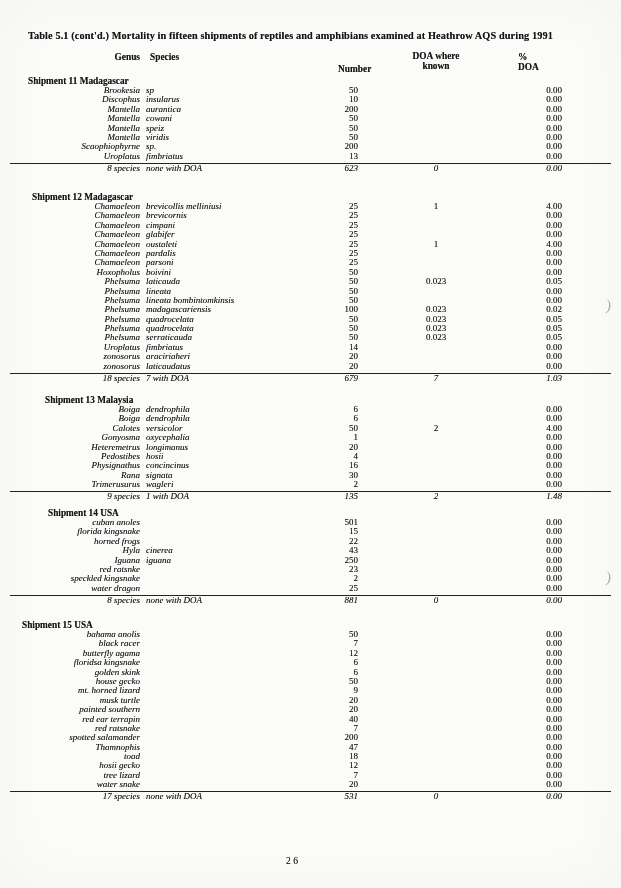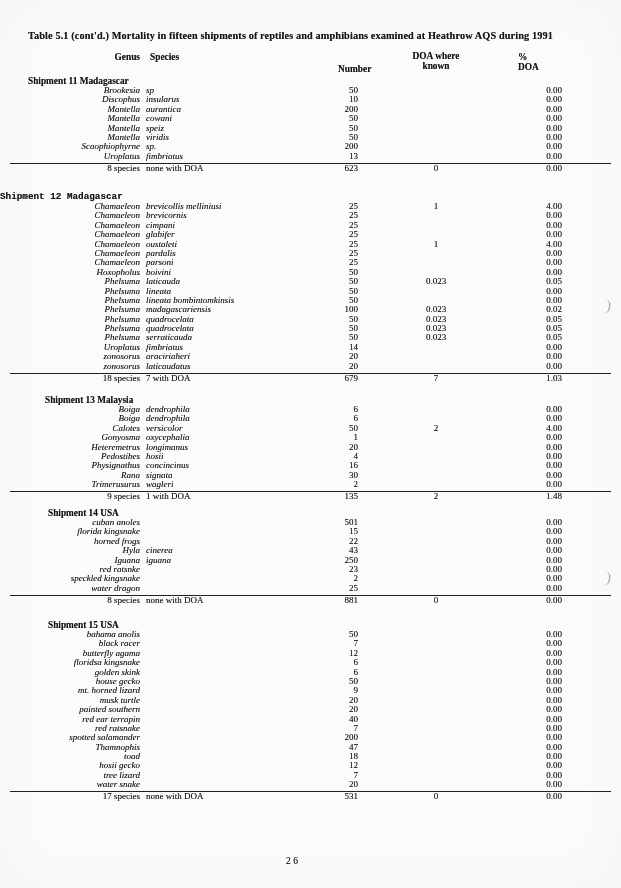--- a/index.html
+++ b/index.html
@@ -32,21 +32,21 @@
     text-shadow:0 0 0.4px rgba(0,0,0,0.5);white-space:nowrap;
   }
   .row,.total{position:relative;height:9.4px;font-size:9px;line-height:9.4px;}
   .row .cg,.row .cs{font-style:italic;}
   .cell{position:absolute;top:0;white-space:nowrap;text-shadow:0 0 0.3px rgba(0,0,0,0.45);}
   .cg{left:0;width:140px;text-align:right;}
   .cs{left:146px;width:150px;text-align:left;}
   .cn{left:298px;width:60px;text-align:right;}
   .cd{left:406px;width:60px;text-align:center;}
   .cp{left:512px;width:50px;text-align:right;}
-  .total{height:11px;padding-top:1px;}
+  .total{height:11px;padding-top:1px;font-style:italic;}
   .rule{
     margin:1.5px 0 0 10px;width:601px;height:0;
     border-top:1.4px solid #222;
   }
   .pageno{
     position:absolute;left:286px;top:856px;
     font-size:9.5px;letter-spacing:2.5px;
     text-shadow:0 0 0.3px rgba(0,0,0,0.45);
   }
   .artifact{
@@ -135,21 +135,21 @@
         <div class="rule"></div>
         <div class="total">
           <span class="cell cg">8 species</span>
           <span class="cell cs">none with DOA</span>
           <span class="cell cn">623</span>
           <span class="cell cd">0</span>
           <span class="cell cp">0.00</span>
         </div>
       </div>
       <div class="shipment" style="top: 192px;">
-        <div class="ship-header" style=" font-family: Liberation Mono, monospace;">Shipment 12 Madagascar</div>
+        <div class="ship-header" style="margin-left: 32px;">Shipment 12 Madagascar</div>
         <div class="row">
           <span class="cell cg">Chamaeleon</span>
           <span class="cell cs">brevicollis melliniusi</span>
           <span class="cell cn">25</span>
           <span class="cell cd">1</span>
           <span class="cell cp">4.00</span>
         </div>
         <div class="row">
           <span class="cell cg">Chamaeleon</span>
           <span class="cell cs">brevicornis</span>
@@ -413,21 +413,21 @@
         <div class="rule"></div>
         <div class="total">
           <span class="cell cg">8 species</span>
           <span class="cell cs">none with DOA</span>
           <span class="cell cn">881</span>
           <span class="cell cd">0</span>
           <span class="cell cp">0.00</span>
         </div>
       </div>
       <div class="shipment" style="top: 620px;">
-        <div class="ship-header" style="margin-left: 48px;">Shipment 15 USA</div>
+        <div class="ship-header" style="margin-left: 22px;">Shipment 15 USA</div>
         <div class="row">
           <span class="cell cg">bahama anolis</span>
           <span class="cell cs"></span>
           <span class="cell cn">50</span>
           <span class="cell cd"></span>
           <span class="cell cp">0.00</span>
         </div>
         <div class="row">
           <span class="cell cg">black racer</span>
           <span class="cell cs"></span>

